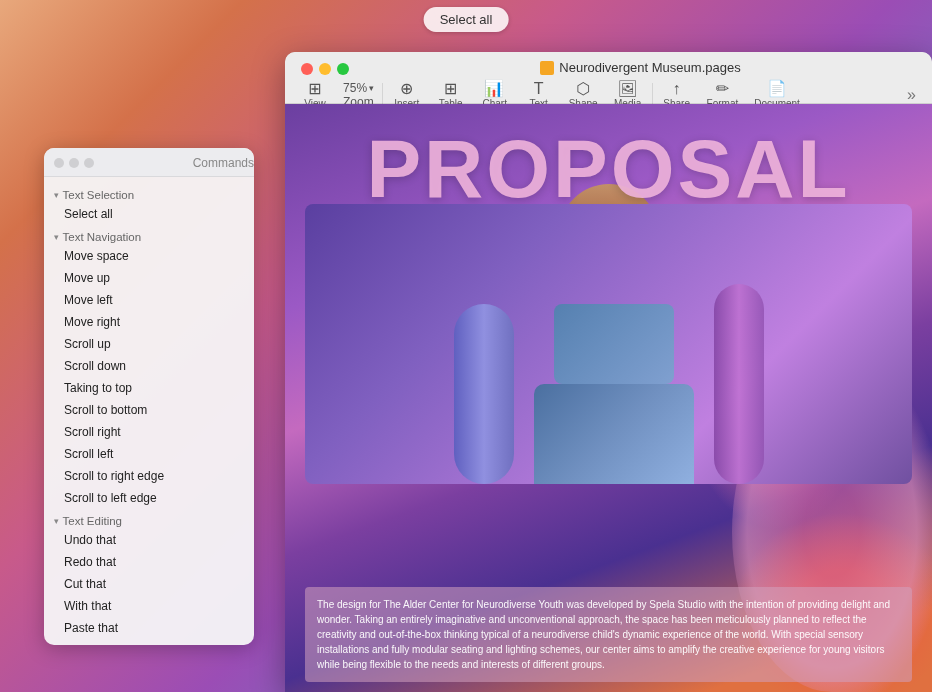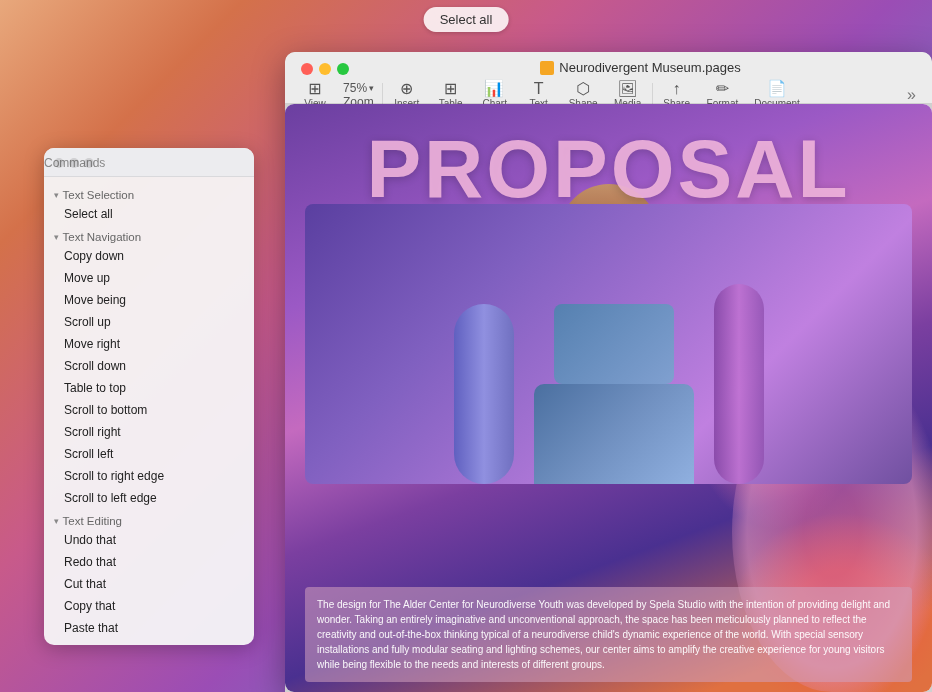--- a/index.html
+++ b/index.html
@@ -42,21 +42,21 @@
       box-shadow: 0 4px 20px rgba(0,0,0,0.25);
       overflow: hidden;
       z-index: 50;
     }
 
     .commands-titlebar {
       background: rgba(235,235,238,0.95);
       padding: 8px 0 6px 0;
       display: flex;
       align-items: center;
-      justify-content: flex-start;
+      justify-content: flex-end;
       position: relative;
       border-bottom: 1px solid rgba(0,0,0,0.08);
     }
 
     .commands-titlebar-dots {
       position: absolute;
       left: 10px;
       display: flex;
       gap: 5px;
     }
@@ -245,21 +245,20 @@
       display: flex;
       justify-content: center;
     }
 
     .doc-page {
       background: white;
       width: 100%;
       height: 100%;
       position: relative;
       overflow: hidden;
-      border-radius: 9px;
     }
 
     
     .page-bg {
       position: absolute;
       top: 0; left: 0; right: 0; bottom: 0;
       background: linear-gradient(160deg, #6b3fa0 0%, #9b59c5 25%, #c46abf 40%, #7b3fa0 55%, #4a3090 70%, #e07040 90%);
     }
 
     .page-bg-blob1 {
@@ -416,41 +415,41 @@
     <div class="commands-section-header">
       <span class="chevron">▾</span>
       <span>Text Selection</span>
     </div>
     <div class="commands-item">Select all</div>
 
     <div class="commands-section-header">
       <span class="chevron">▾</span>
       <span>Text Navigation</span>
     </div>
-    <div class="commands-item">Copy down</div>
+    <div class="commands-item">Move space</div>
     <div class="commands-item">Move up</div>
-    <div class="commands-item">Move being</div>
+    <div class="commands-item">Move left</div>
+    <div class="commands-item">Move right</div>
     <div class="commands-item">Scroll up</div>
-    <div class="commands-item">Move right</div>
     <div class="commands-item">Scroll down</div>
-    <div class="commands-item">Table to top</div>
+    <div class="commands-item">Taking to top</div>
     <div class="commands-item">Scroll to bottom</div>
     <div class="commands-item">Scroll right</div>
     <div class="commands-item">Scroll left</div>
     <div class="commands-item">Scroll to right edge</div>
     <div class="commands-item">Scroll to left edge</div>
 
     <div class="commands-section-header">
       <span class="chevron">▾</span>
       <span>Text Editing</span>
     </div>
     <div class="commands-item">Undo that</div>
     <div class="commands-item">Redo that</div>
     <div class="commands-item">Cut that</div>
-    <div class="commands-item">Copy that</div>
+    <div class="commands-item">With that</div>
     <div class="commands-item">Paste that</div>
   </div>
 </div>
 
 <div class="pages-window">
   <div class="window-titlebar">
     <div class="titlebar-top">
       <div class="window-dots">
         <div class="window-dot dot-red"></div>
         <div class="window-dot dot-yellow"></div>

